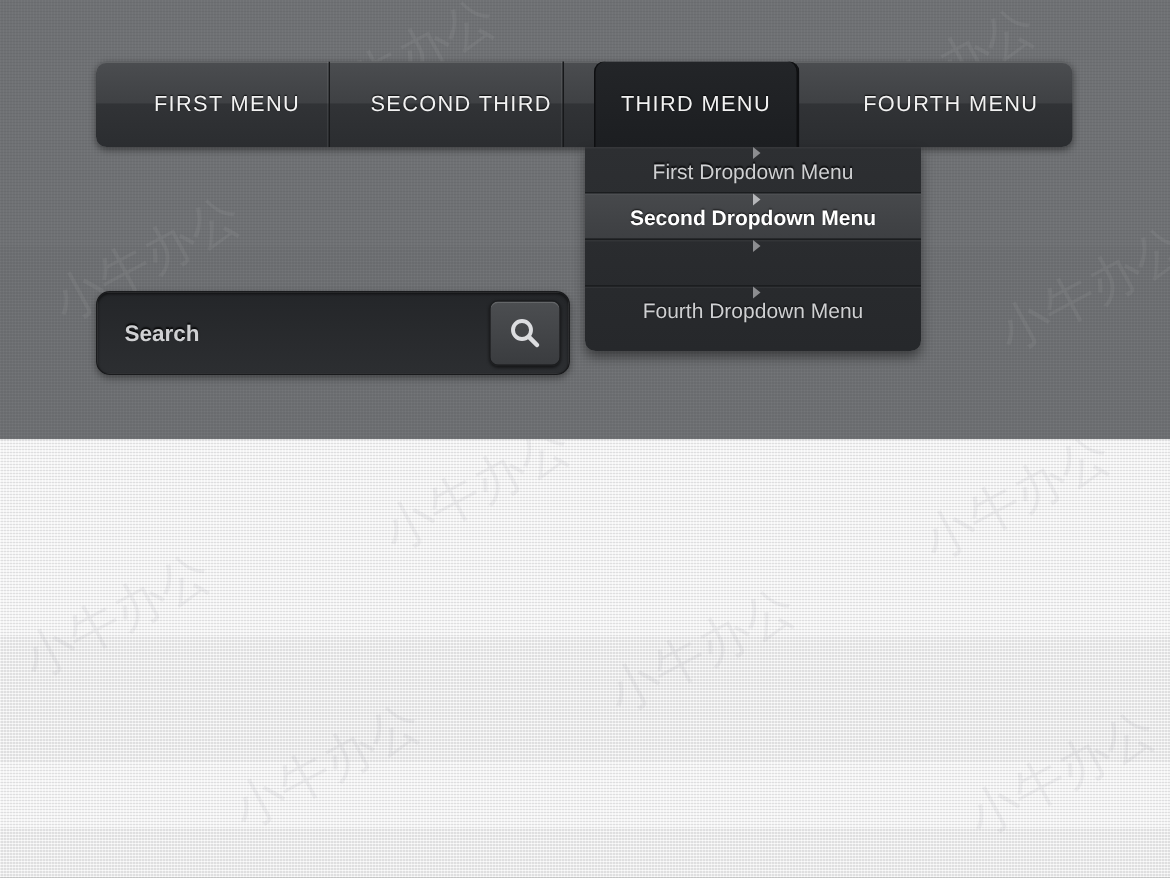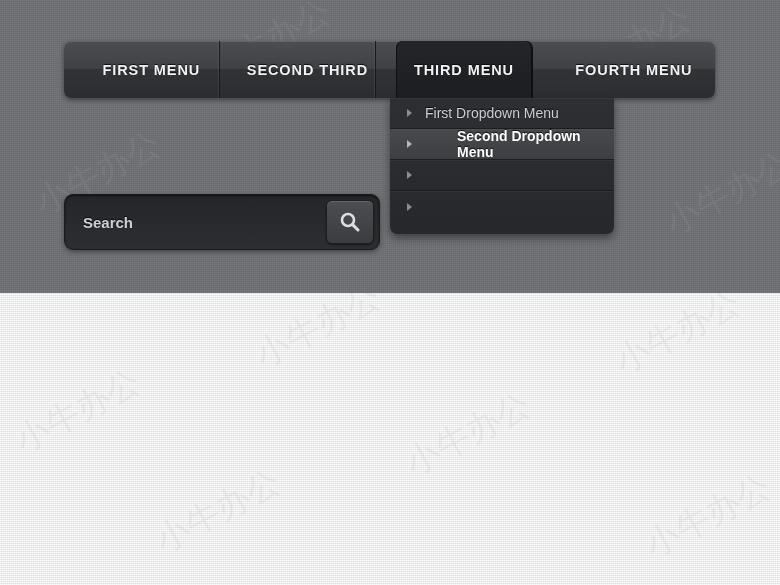--- a/index.html
+++ b/index.html
@@ -57,21 +57,21 @@
     display: flex;
     border-radius: 6px;
   }
   .menu-item {
     position: relative;
     display: flex;
     align-items: center;
     justify-content: center;
     font-size: 14.5px;
     letter-spacing: 0.9px;
-    font-weight: bold;
+    font-weight: normal;
     cursor: pointer;
     box-sizing: border-box;
     height: 100%;
     margin-left: 20px;
   }
 
   
   .menubar-dark {
     left: 64px;
     top: 41px;
@@ -105,20 +105,21 @@
   .dropdown {
     position: absolute;
     box-sizing: border-box;
   }
   .dd-item {
     display: flex;
     align-items: center;
     box-sizing: border-box;
     cursor: pointer;
     font-size: 14px;
+    flex-direction: column;
   }
   .dd-arrow {
     display: inline-block;
     width: 0;
     height: 0;
     margin: 0 13px 0 17px;
     border-left: 5px solid currentColor;
     border-top: 4px solid transparent;
     border-bottom: 4px solid transparent;
     flex: none;
@@ -140,21 +141,20 @@
     color: #cfd0d2;
     text-shadow: 0 -1px 1px rgba(0,0,0,0.8);
     border-bottom: 1px solid #1b1d1f;
     box-shadow: inset 0 1px 0 rgba(255,255,255,0.045);
   }
   .dropdown-dark .dd-item .dd-arrow { color: #8c8d90; }
   .dropdown-dark .dd-item.hover {
     background: linear-gradient(180deg, #47494c 0%, #3d3f42 100%);
     color: #ffffff;
     font-weight: bold;
-    gap: 32px;
   }
   .dropdown-dark .dd-item.hover .dd-arrow { color: #b5b6b9; }
   .dropdown-dark .dd-item:last-of-type { border-bottom: none; }
 
   
   .search {
     position: absolute;
     display: flex;
     align-items: center;
     box-sizing: border-box;
@@ -234,20 +234,21 @@
     </div>
     <div class="dd-item hover">
       <span class="dd-arrow"></span>
       <span>Second Dropdown Menu</span>
     </div>
     <div class="dd-item">
       <span class="dd-arrow"></span>
     </div>
     <div class="dd-item">
       <span class="dd-arrow"></span>
+      <span>Fourth Dropdown Menu</span>
     </div>
   </div>
 
   <div class="search search-dark">
     <input class="search-input" type="text" placeholder="Search" style="">
     <div class="search-btn">
       <svg width="24" height="24" viewBox="0 0 24 24">
         <circle cx="10" cy="10" r="6" fill="none" stroke="#dcdde0" stroke-width="2.6"></circle>
         <line x1="14.6" y1="14.6" x2="20" y2="20" stroke="#dcdde0" stroke-width="3" stroke-linecap="round"></line>
       </svg>

